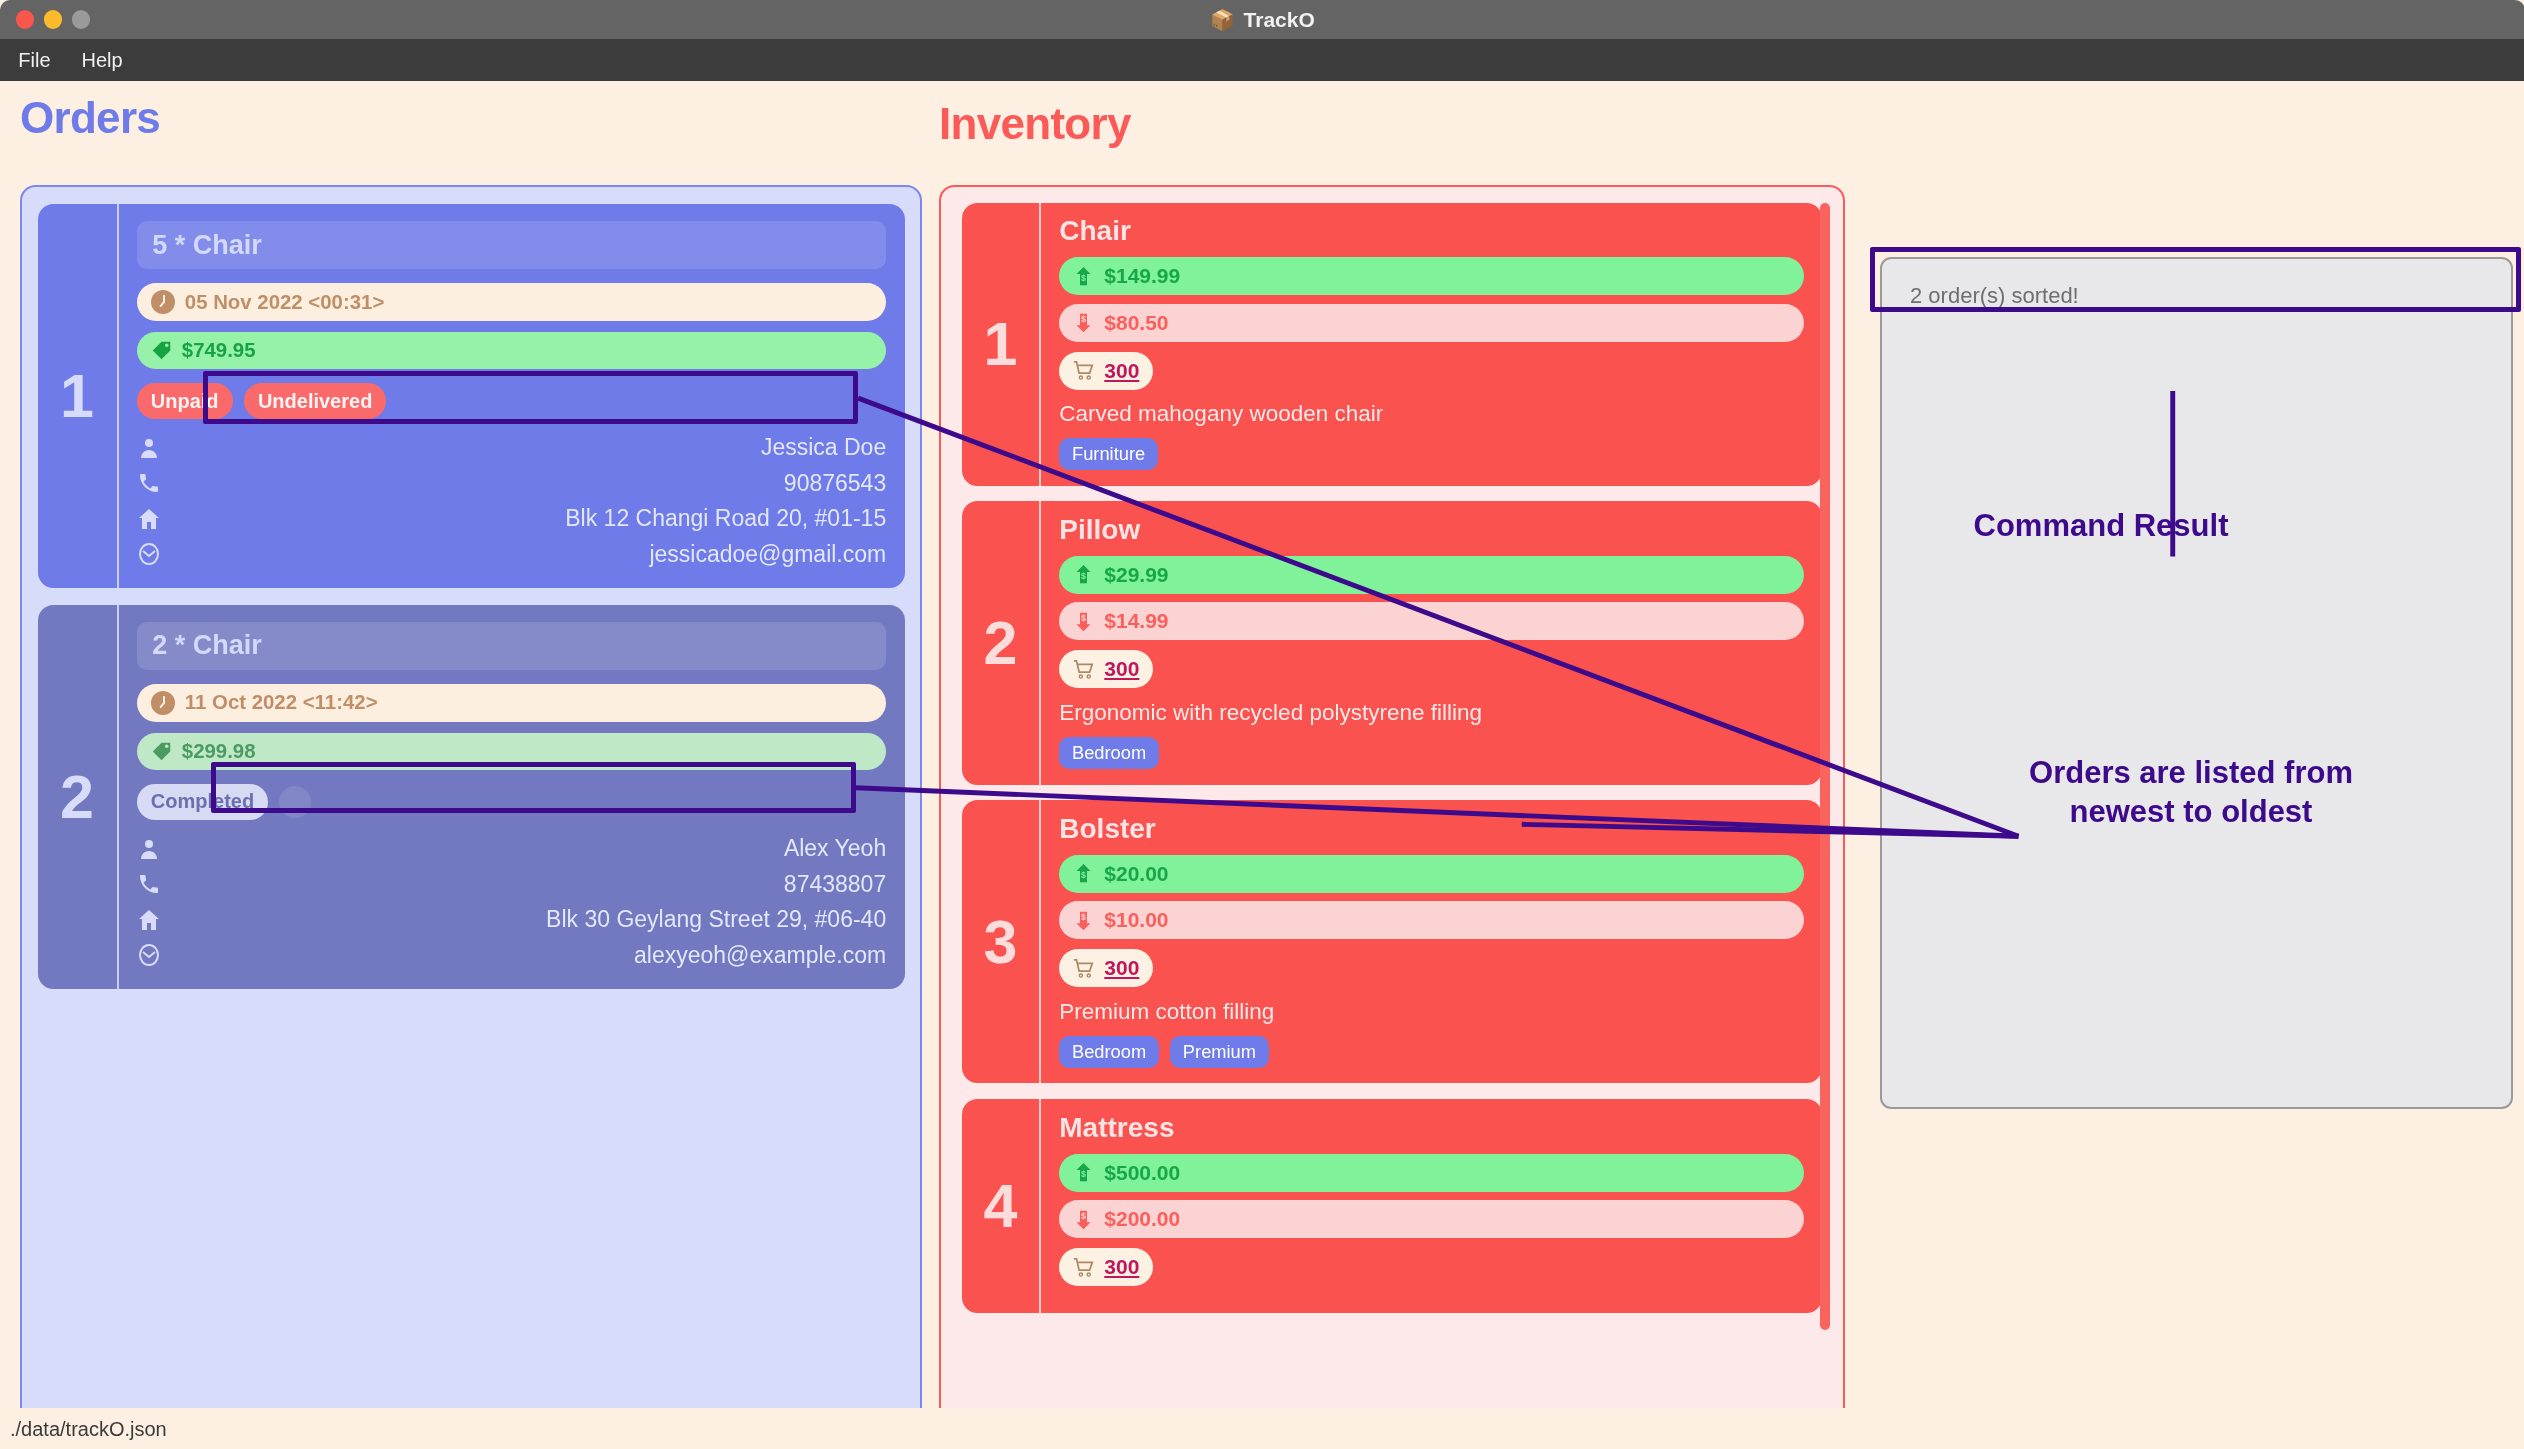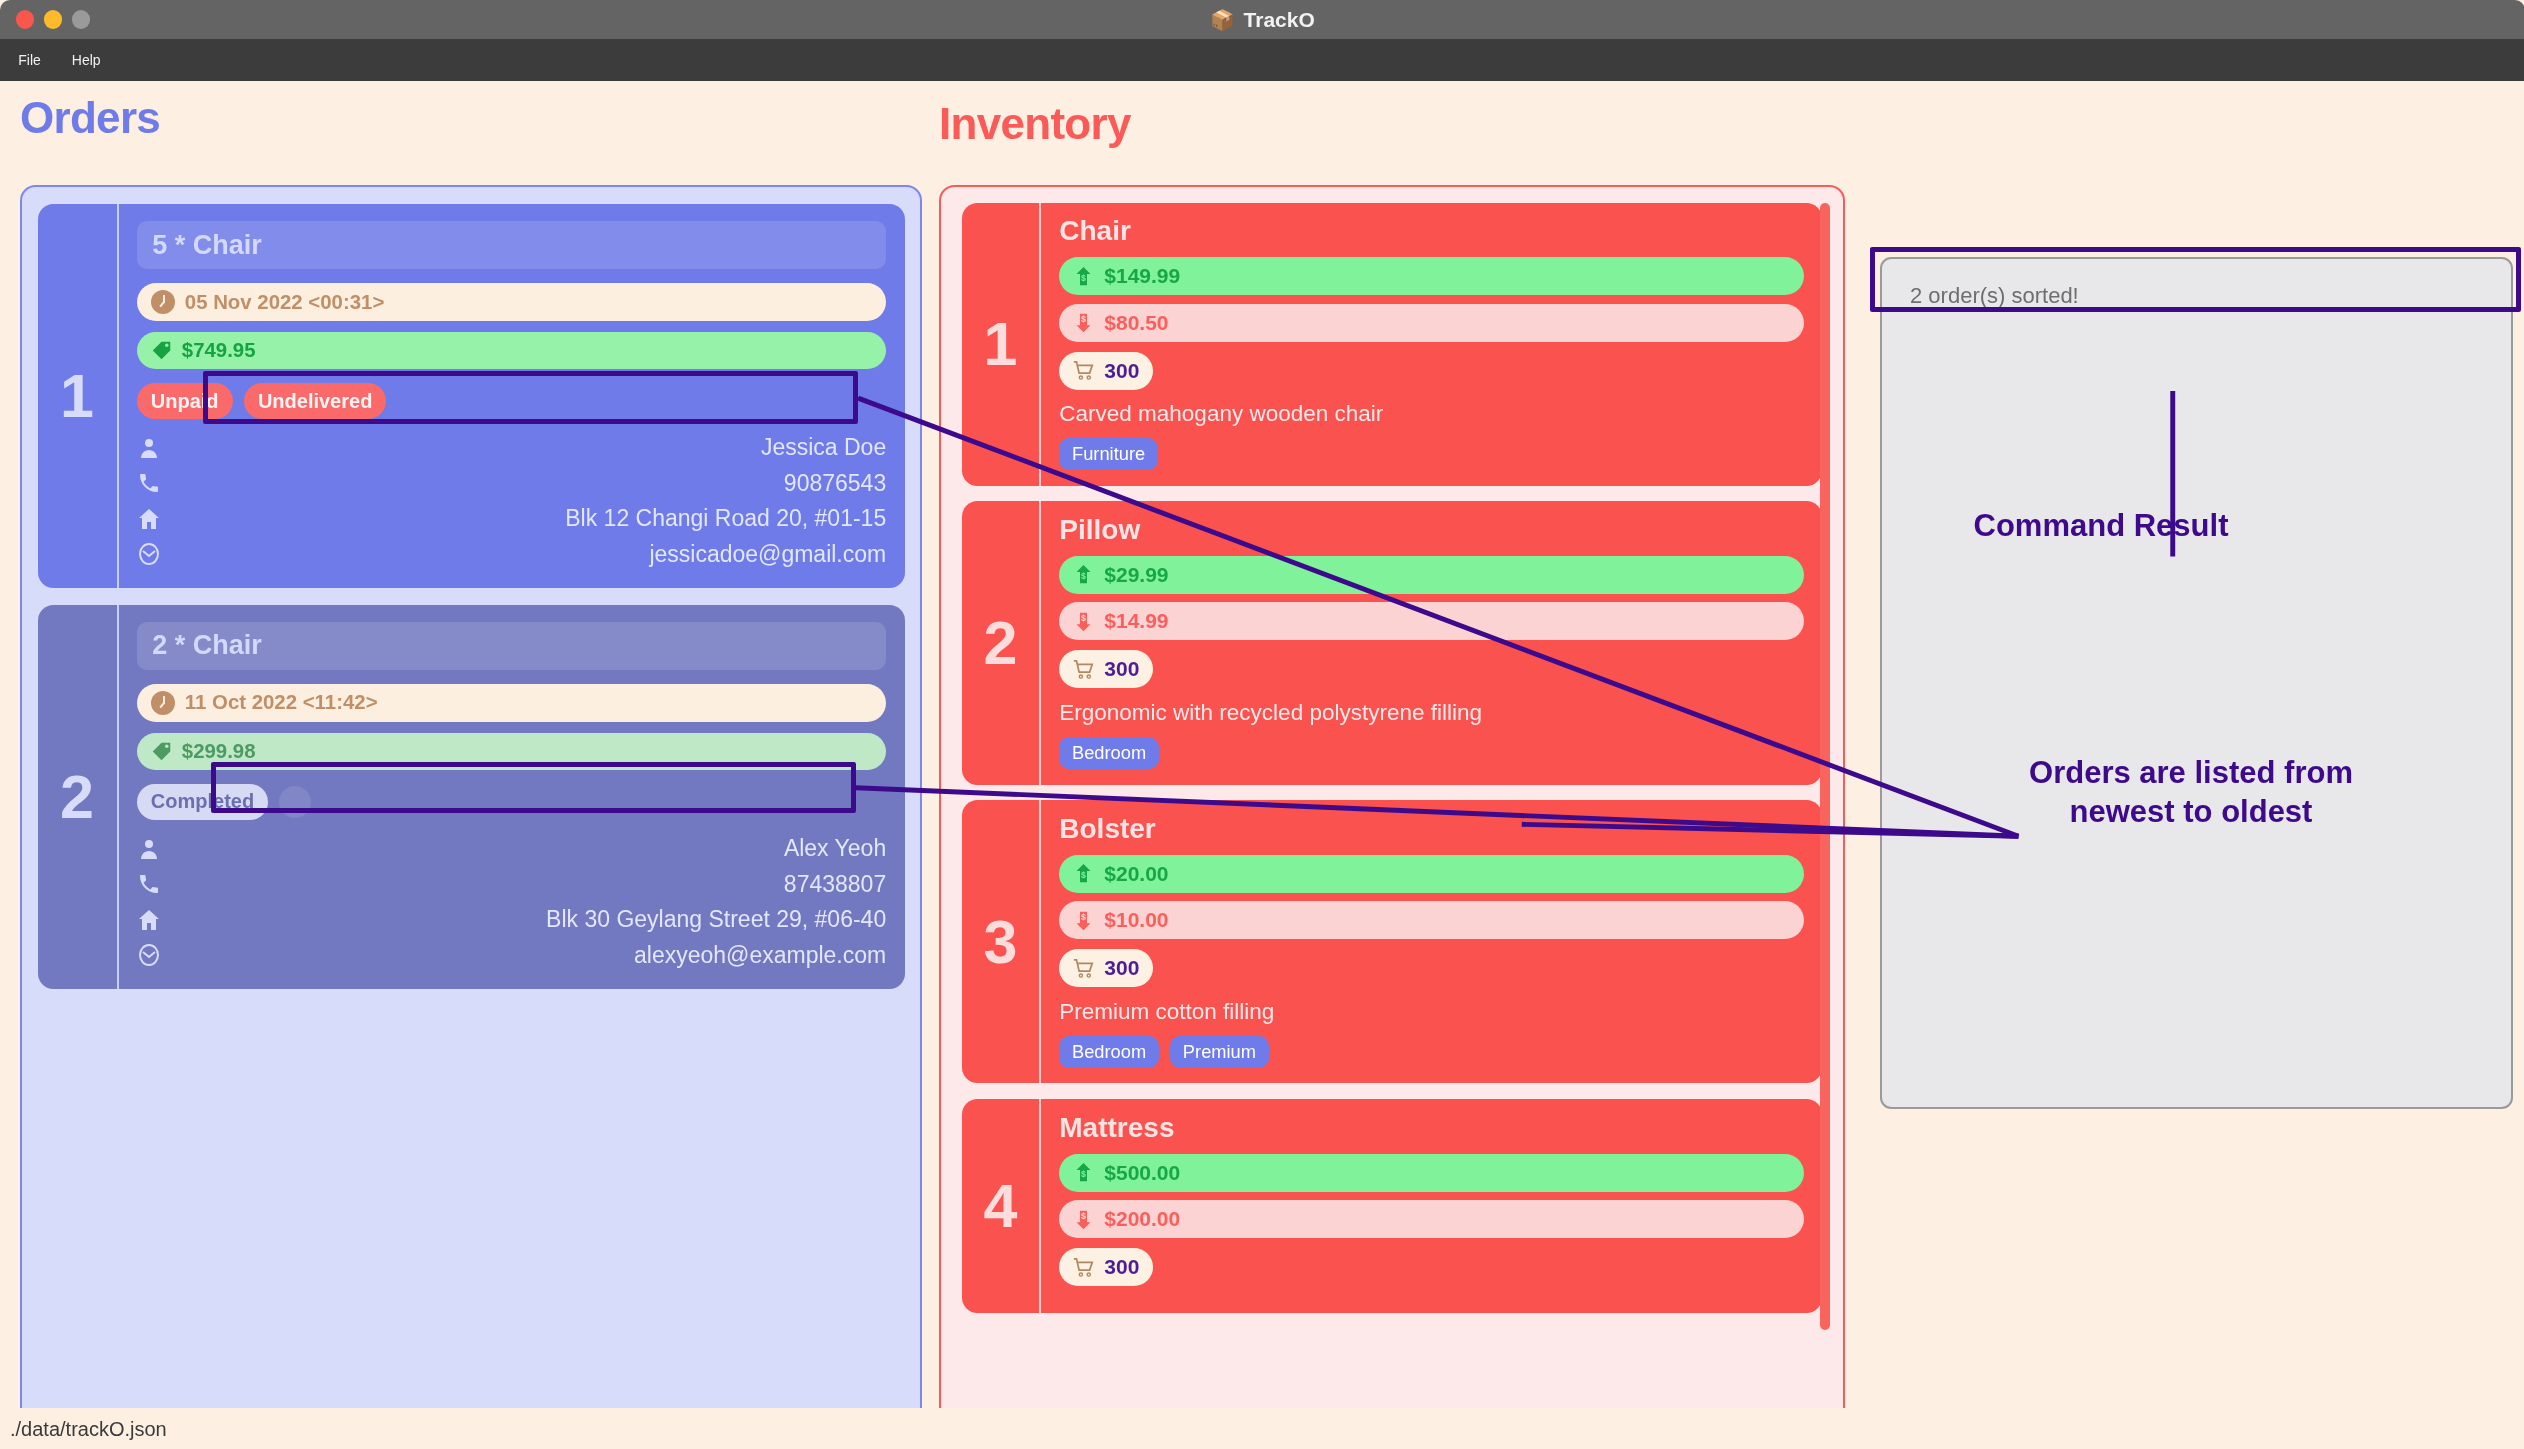--- a/index.html
+++ b/index.html
@@ -27,21 +27,21 @@
     gap: 8.5px; pointer-events: none;
   }
   .title-text { color: #F2F2F2; font-size: 21px; font-weight: bold; }
   .title-emoji { font-size: 20px; }
 
   
   .menubar {
     height: 42px; background: #3C3C3C; display: flex;
     align-items: center; padding-left: 18.3px; gap: 31px;
   }
-  .menu-item { color: #F0F0F0; font-size: 14px; }
+  .menu-item { color: #F0F0F0; font-size: 20px; }
 
   
   .main {
     position: absolute; top: 81px; left: 0; right: 0; bottom: 42px;
     background: #FDF0E2;
   }
 
   .section-title { font-size: 44px; font-weight: bold; letter-spacing: -0.7px; }
   #orders-title { position: absolute; left: 20px; top: 12px; color: #6E7BE8; }
   #inventory-title { position: absolute; left: 939px; top: 17.6px; color: #FB5B58; }
@@ -135,22 +135,22 @@
     padding: 12.7px 18.3px 15.5px 18.3px;
   }
   .inv-name { font-size: 28px; font-weight: bold; color: #FDE4E4; margin-bottom: 10px; }
   .inv-pill {
     border-radius: 21px; padding: 7px 14px; display: flex;
     align-items: center; gap: 10px; font-size: 21px; font-weight: bold;
   }
   .inv-pill.sell { background: #7FF29A; color: #18A748; margin-bottom: 8.5px; }
   .inv-pill.cost { background: #FCD3D3; color: #FB5F5C; margin-bottom: 10px; }
   .inv-pill.qty {
-    background: #FCF1E3; color: #4c1d95; align-self: flex-start;
-    display: inline-flex; margin-bottom: 11.3px;
+    background: #FCF1E3; color: #be185d; align-self: flex-start;
+    display: inline-flex; margin-bottom: 11.3px; text-decoration: underline;
   }
   .inv-desc { font-size: 22.5px; color: #FDE9E9; margin-bottom: 11.3px; }
   .tag-row { display: flex; gap: 11.3px; }
   .cat-tag {
     background: #6E7BE8; color: #FFFFFF; border-radius: 10px;
     padding: 5px 12.7px; font-size: 18.3px;
   }
   .inv-scrollbar {
     position: absolute; right: 12.7px; top: 15.5px;
     width: 10px; height: 1127px; background: #F9645F; border-radius: 5.6px;

